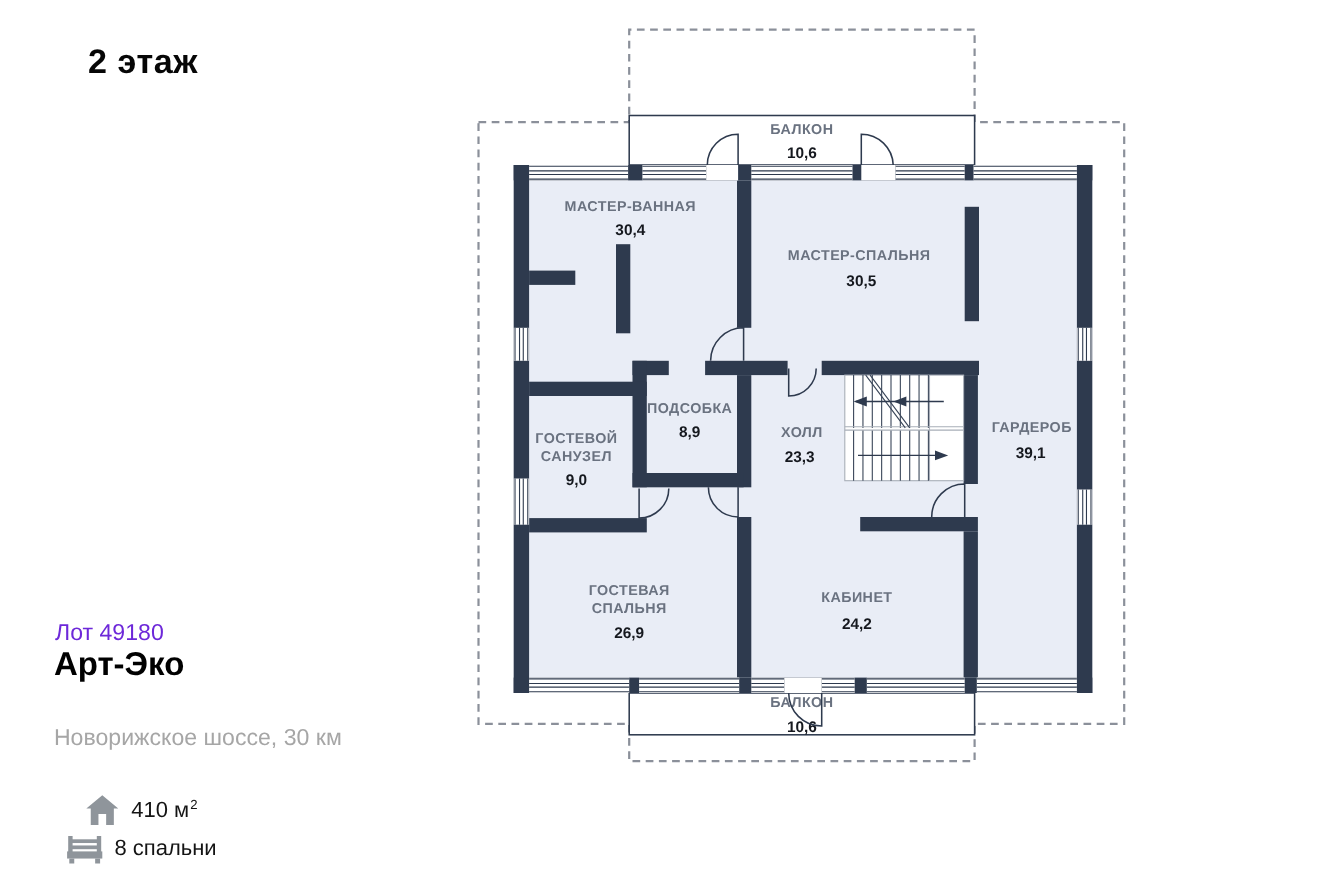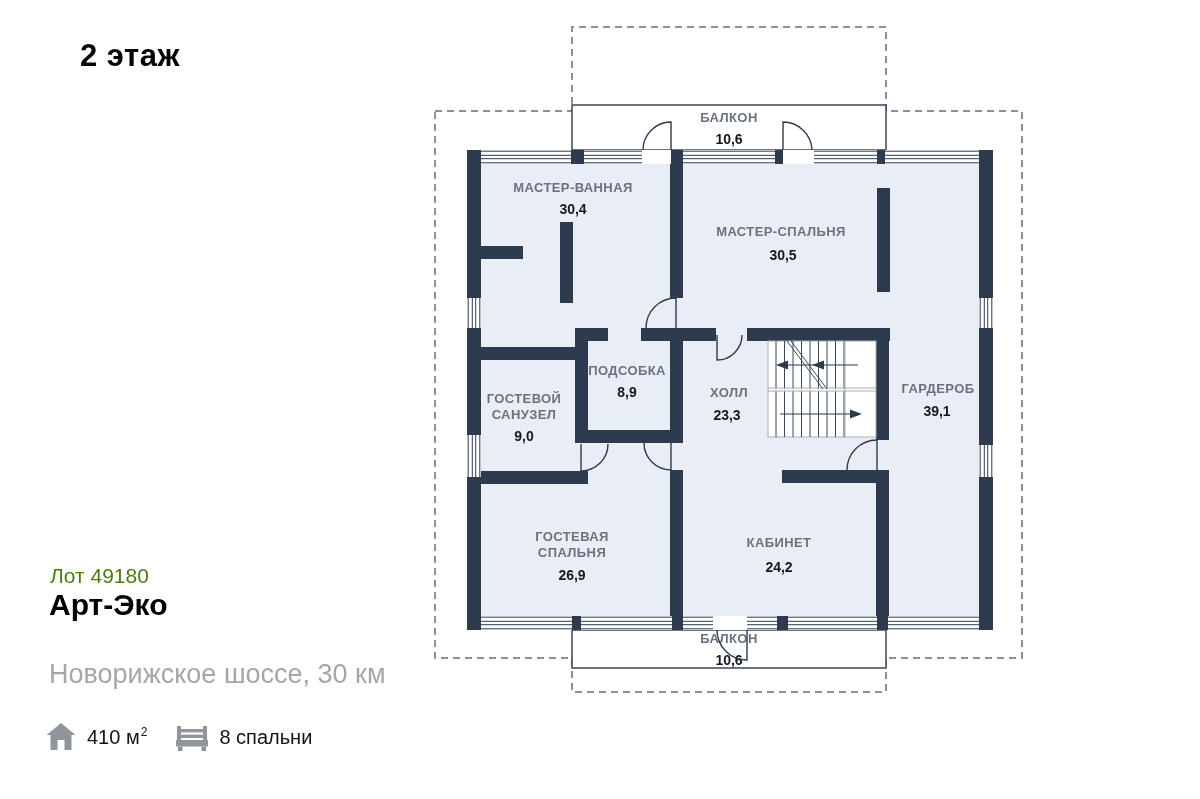--- a/index.html
+++ b/index.html
@@ -1,23 +1,23 @@
 <!DOCTYPE html>
 <html><head>
 <meta charset="utf-8">
 <style>
   html,body{margin:0;padding:0;}
   body{width:1200px;height:799px;position:relative;background:#ffffff;overflow:hidden;
        font-family:"Liberation Sans", sans-serif;}
   .abs{position:absolute;}
   #floor-title{left:52px;top:38px;font-size:31px;font-weight:700;color:#060606;letter-spacing:.5px;margin-left:28px;}
-  #lot-number{left:50px;top:564px;font-size:21px;color:#4d7c0f;}
+  #lot-number{left:50px;top:564px;font-size:21px;color:#6d28d9;}
   #project-name{left:49px;top:588px;font-size:30px;font-weight:700;color:#000;}
-  #location{left:49px;top:659px;font-size:27px;color:#a6a6a6;}
-  #features-row{left:44px;top:720px;display:flex;align-items:flex-start;height:40px;}
+  #location{left:49px;top:659px;font-size:21px;color:#a6a6a6;}
+  #features-row{left:59px;top:720px;display:flex;align-items:center;height:40px;flex-direction:column;}
   .feature{display:inline-flex;align-items:center;margin-right:27px;}
   .feature .ficon{margin-right:9px;display:inline-flex;}
   .feature .ftext{font-size:20px;color:#141414;white-space:nowrap;}
   .feature sup{font-size:12px;line-height:0;margin-left:1px;}
   svg text{text-anchor:middle;}
   .rlabel{font:700 13px "Liberation Sans", sans-serif;fill:#6a7280;letter-spacing:.4px;}
   .rvalue{font:700 14px "Liberation Sans", sans-serif;fill:#15181e;}
   .wall{fill:#2e3a4e;}
   .winline{stroke:#2e3a4e;stroke-width:1;}
   .doorarc{stroke:#2e3a4e;stroke-width:1.4;fill:none;}

